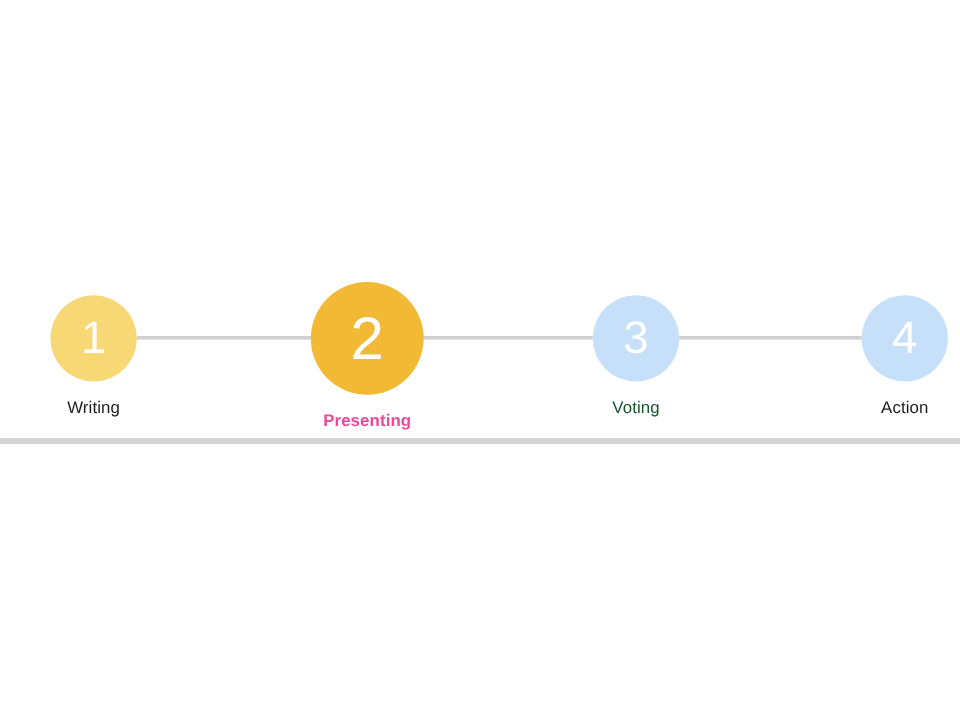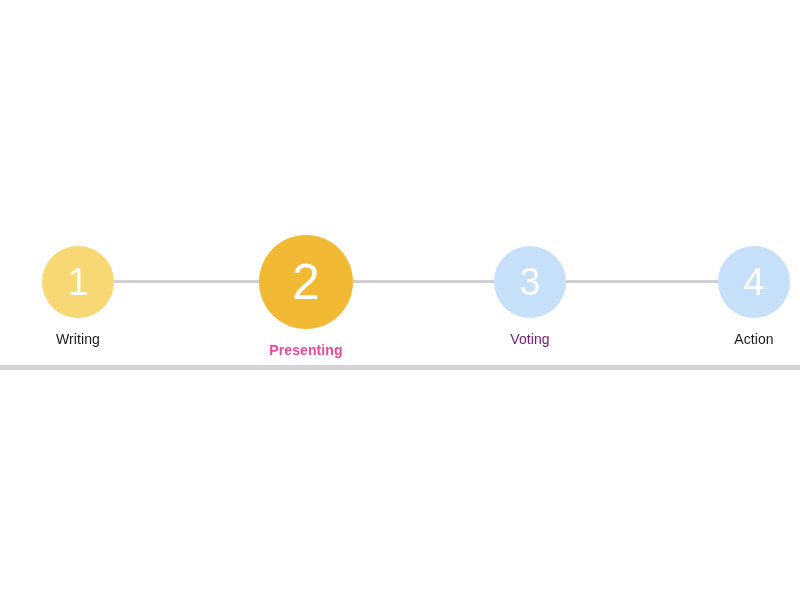--- a/index.html
+++ b/index.html
@@ -108,21 +108,21 @@
     <div class="step" style="left: 78px;">
       <div class="bubble" style="background: rgb(248, 215, 117); width: 72px; height: 72px; margin-left: -36px; top: 246px; font-size: 38px; color: rgb(255, 255, 255);">1</div>
       <div class="step-label" style="color: rgb(26, 26, 26);">Writing</div>
     </div>
     <div class="step is-active" style="left: 306px;">
       <div class="bubble" style="background: rgb(242, 185, 52); width: 94px; height: 94px; margin-left: -47px; top: 235px; font-size: 50px; color: rgb(255, 255, 255);">2</div>
       <div class="step-label" style="color: #ec4899; margin-top: 11px;">Presenting</div>
     </div>
     <div class="step" style="left: 530px;">
       <div class="bubble" style="background: rgb(198, 224, 250); width: 72px; height: 72px; margin-left: -36px; top: 246px; font-size: 38px; color: rgb(255, 255, 255);">3</div>
-      <div class="step-label" style="color: #701a75; text-align: center;">Voting</div>
+      <div class="step-label" style="color: #14532d; text-align: center;">Voting</div>
     </div>
     <div class="step" style="left: 754px;">
       <div class="bubble" style="background: rgb(198, 224, 250); width: 72px; height: 72px; margin-left: -36px; top: 246px; font-size: 38px; color: rgb(255, 255, 255);">4</div>
       <div class="step-label" style="color: rgb(26, 26, 26);">Action</div>
     </div>
   </div>
 
 <div id="divider" style="background: rgb(212, 212, 214); top: 365px; height: 5px;"></div>
 
 </body></html>

